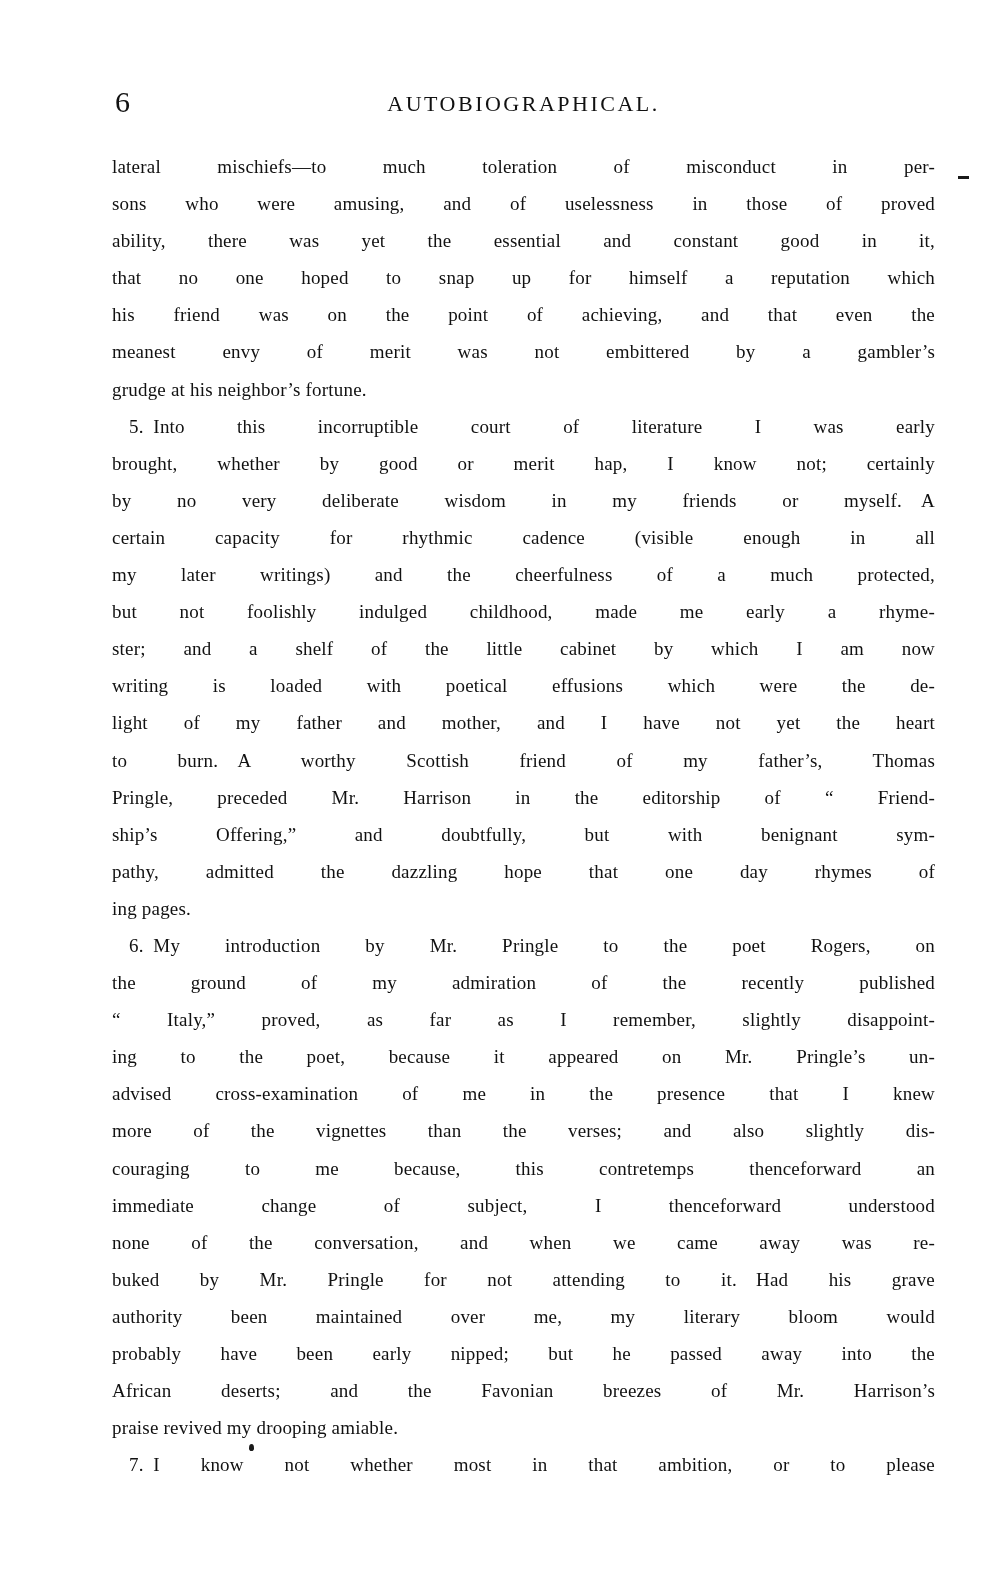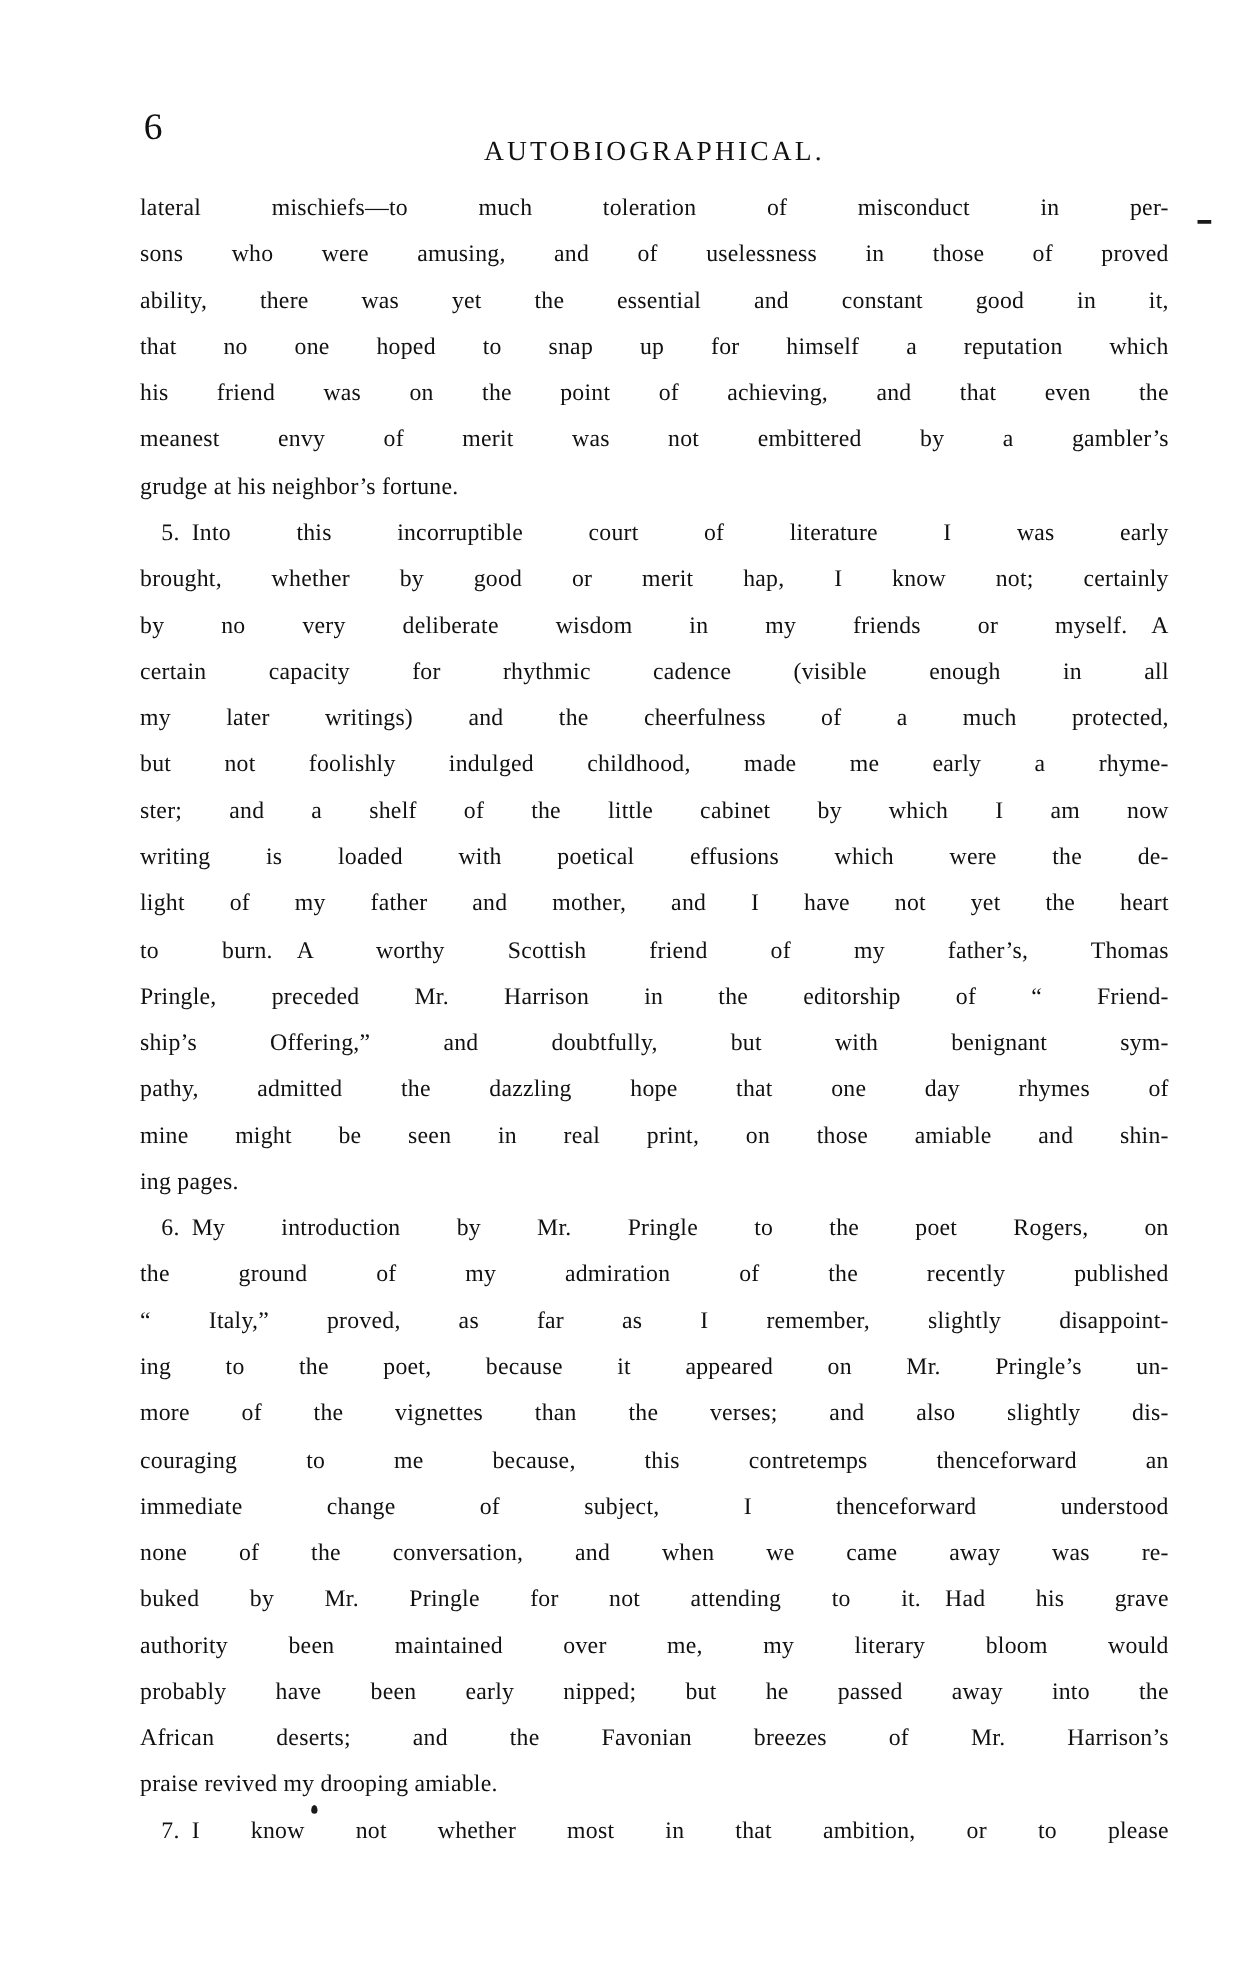--- a/index.html
+++ b/index.html
@@ -26,21 +26,20 @@
   }
   .running {
     position: absolute;
     left: 112px;
     top: 92px;
     width: 823px;
     text-align: center;
     font-size: 22px;
     line-height: 24px;
     letter-spacing: 2.5px;
-    margin-top: 17px;
   }
   .textblock {
     position: absolute;
     left: 112px;
     top: 148px;
     width: 823px;
     font-size: 19px;
     line-height: 37.1px;
     letter-spacing: 0.2px;
   }
@@ -92,26 +91,26 @@
       <div class="line">certain capacity for rhythmic cadence (visible enough in all</div>
       <div class="line">my later writings) and the cheerfulness of a much protected,</div>
       <div class="line">but not foolishly indulged childhood, made me early a rhyme-</div>
       <div class="line">ster; and a shelf of the little cabinet by which I am now</div>
       <div class="line">writing is loaded with poetical effusions which were the de-</div>
       <div class="line">light of my father and mother, and I have not yet the heart</div>
       <div class="line">to burn. A worthy Scottish friend of my father’s, Thomas</div>
       <div class="line">Pringle, preceded Mr. Harrison in the editorship of “ Friend-</div>
       <div class="line">ship’s Offering,” and doubtfully, but with benignant sym-</div>
       <div class="line">pathy, admitted the dazzling hope that one day rhymes of</div>
-      <div class="line">mine might be seen in real print, on those amiable and shin-</div>
       <div class="line end">ing pages.</div>
       <div class="line indent">6. My introduction by Mr. Pringle to the poet Rogers, on</div>
       <div class="line">the ground of my admiration of the recently published</div>
       <div class="line">“ Italy,” proved, as far as I remember, slightly disappoint-</div>
       <div class="line">ing to the poet, because it appeared on Mr. Pringle’s un-</div>
+      <div class="line">advised cross-examination of me in the presence that I knew</div>
       <div class="line">more of the vignettes than the verses; and also slightly dis-</div>
       <div class="line">couraging to me because, this contretemps thenceforward an</div>
       <div class="line">immediate change of subject, I thenceforward understood</div>
       <div class="line">none of the conversation, and when we came away was re-</div>
       <div class="line">buked by Mr. Pringle for not attending to it. Had his grave</div>
       <div class="line">authority been maintained over me, my literary bloom would</div>
       <div class="line">probably have been early nipped; but he passed away into the</div>
       <div class="line">African deserts; and the Favonian breezes of Mr. Harrison’s</div>
       <div class="line end">praise revived my drooping amiable.</div>
       <div class="line indent">7. I know not whether most in that ambition, or to please</div>

